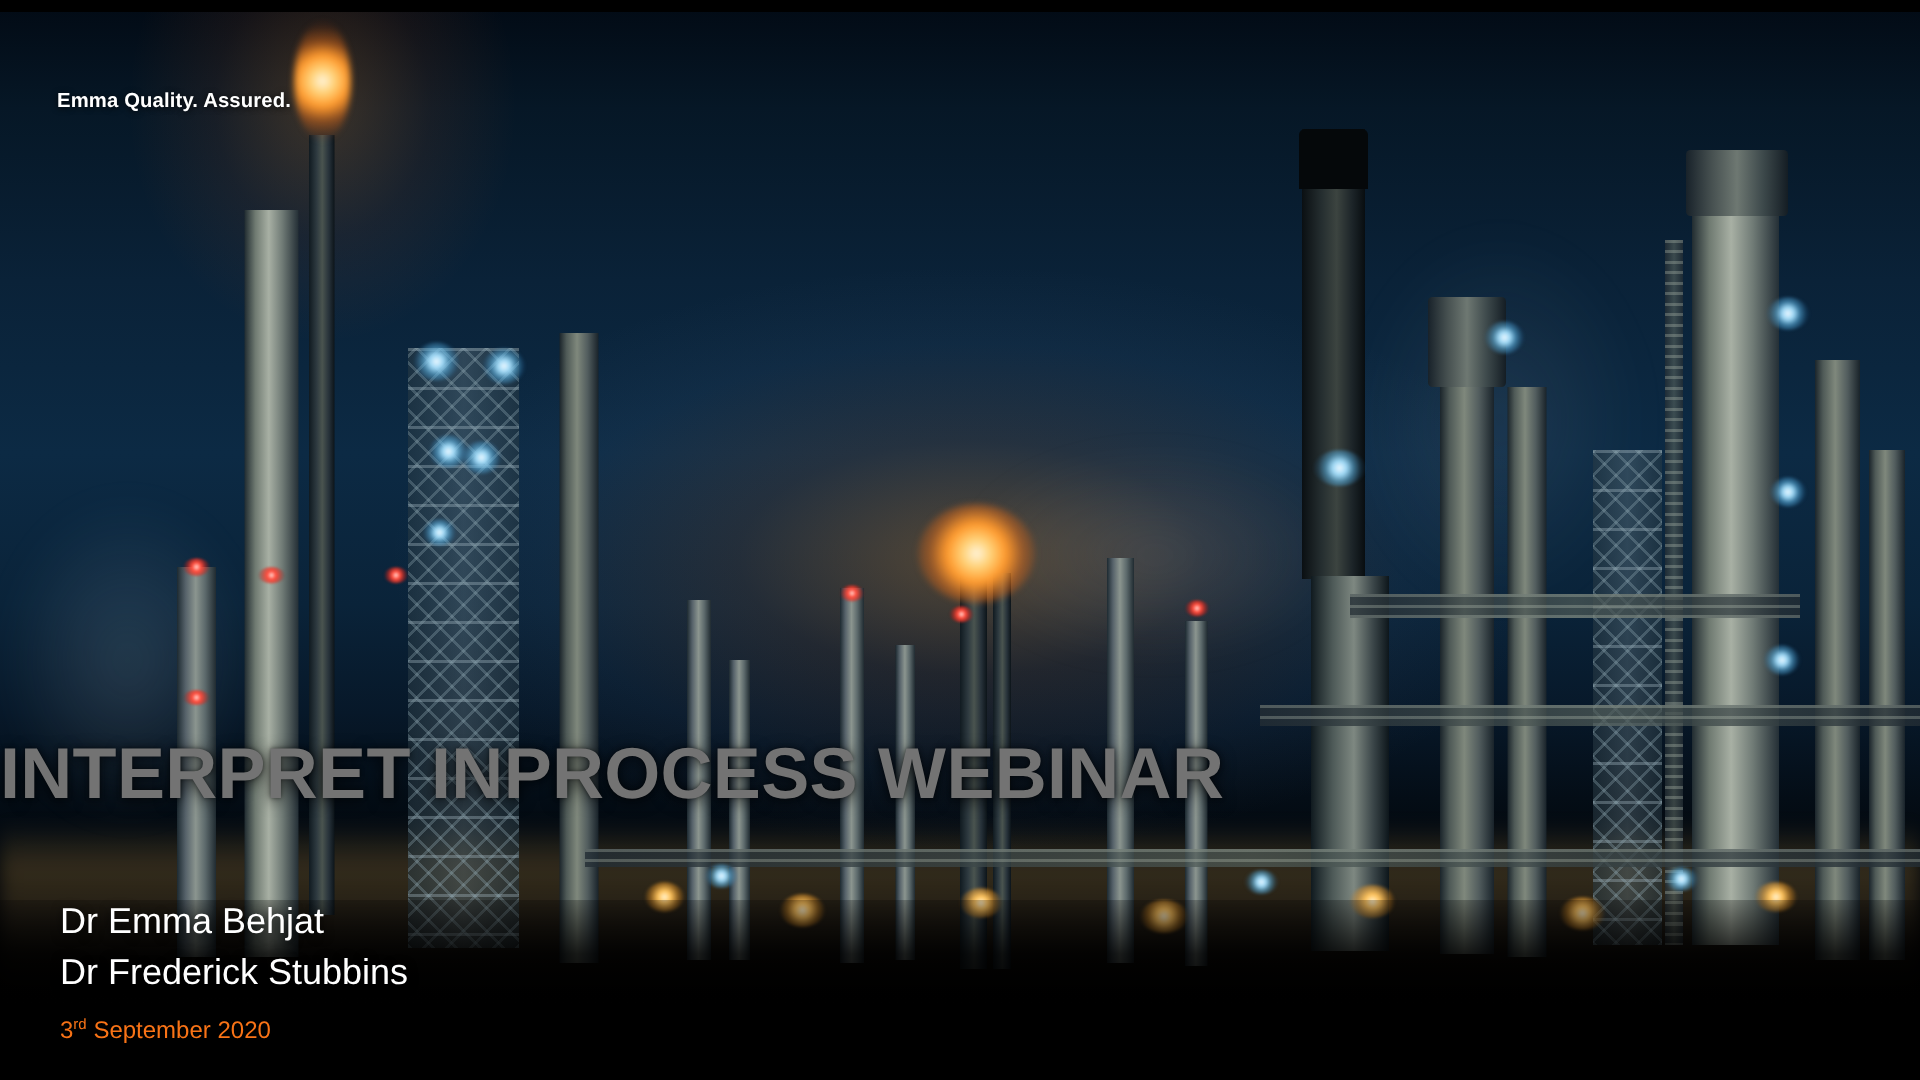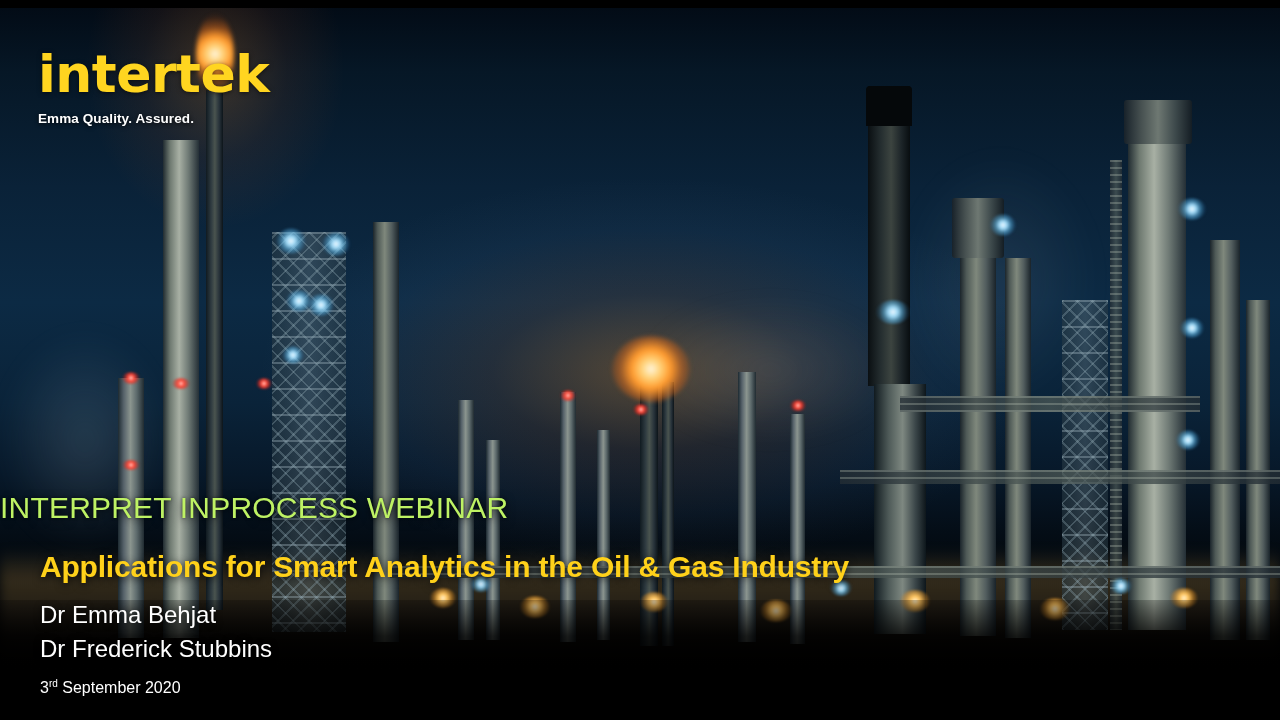--- a/index.html
+++ b/index.html
@@ -177,23 +177,23 @@
     font-size: 13.5px;
     font-weight: 700;
     color: #ffffff;
     letter-spacing: 0.1px;
     text-shadow: 0 1px 4px rgba(0,0,0,0.85);
   }
   .slide-title {
     position: absolute;
     left: 0;
     top: 492px;
-    font-size: 30px;
-    font-weight: 400;
-    color: #bef264;
+    font-size: 48px;
+    font-weight: 700;
+    color: #737373;
     letter-spacing: 0.2px;
     line-height: 1.05;
     white-space: nowrap;
     text-shadow: 0 2px 10px rgba(0,0,0,0.7), 0 0 3px rgba(0,0,0,0.5);
     z-index: 32;
   }
   .slide-subtitle {
     position: absolute;
     left: 40px;
     top: 551px;
@@ -219,21 +219,21 @@
     line-height: 1.42;
     white-space: nowrap;
     text-shadow: 0 1px 7px rgba(0,0,0,0.85);
   }
   .slide-date {
     position: absolute;
     left: 40px;
     top: 679px;
     font-size: 16px;
     font-weight: 400;
-    color: #ffffff;
+    color: #f97316;
     white-space: nowrap;
     z-index: 32;
     text-shadow: 0 1px 5px rgba(0,0,0,0.9);
   }
   .slide-date sup {
     font-size: 10px;
     vertical-align: super;
     line-height: 0;
   }
 </style>
@@ -318,27 +318,25 @@
   <div class="lamp-amber" style="left:900px; top:590px; width:30px; height:22px;"></div>
   <div class="lamp-amber" style="left:1040px; top:598px; width:30px; height:22px;"></div>
   <div class="lamp-amber" style="left:1170px; top:588px; width:28px; height:20px;"></div>
   <div class="lamp-blue" style="left:470px; top:576px; width:22px; height:16px;"></div>
   <div class="lamp-blue" style="left:830px; top:580px; width:22px; height:16px;"></div>
   <div class="lamp-blue" style="left:1110px; top:578px; width:22px; height:16px;"></div>
 
   <div class="dark-foreground"></div>
 
   <div class="logo-block">
-    <div class="logo-wordmark">intertek</div>
     <div class="logo-tagline">Emma Quality. Assured.</div>
   </div>
 
   <h1 class="slide-title">INTERPRET INPROCESS WEBINAR</h1>
 
-  <h2 class="slide-subtitle">Applications for Smart Analytics in the Oil &amp; Gas Industry</h2>
 
   <div class="presenters">
     <div class="presenter">Dr Emma Behjat</div>
     <div class="presenter">Dr Frederick Stubbins</div>
   </div>
 
   <div class="slide-date"><span>3</span><sup>rd</sup><span> September 2020</span></div>
 
   <div class="letterbox-top"></div>
   <div class="letterbox-bottom"></div>

